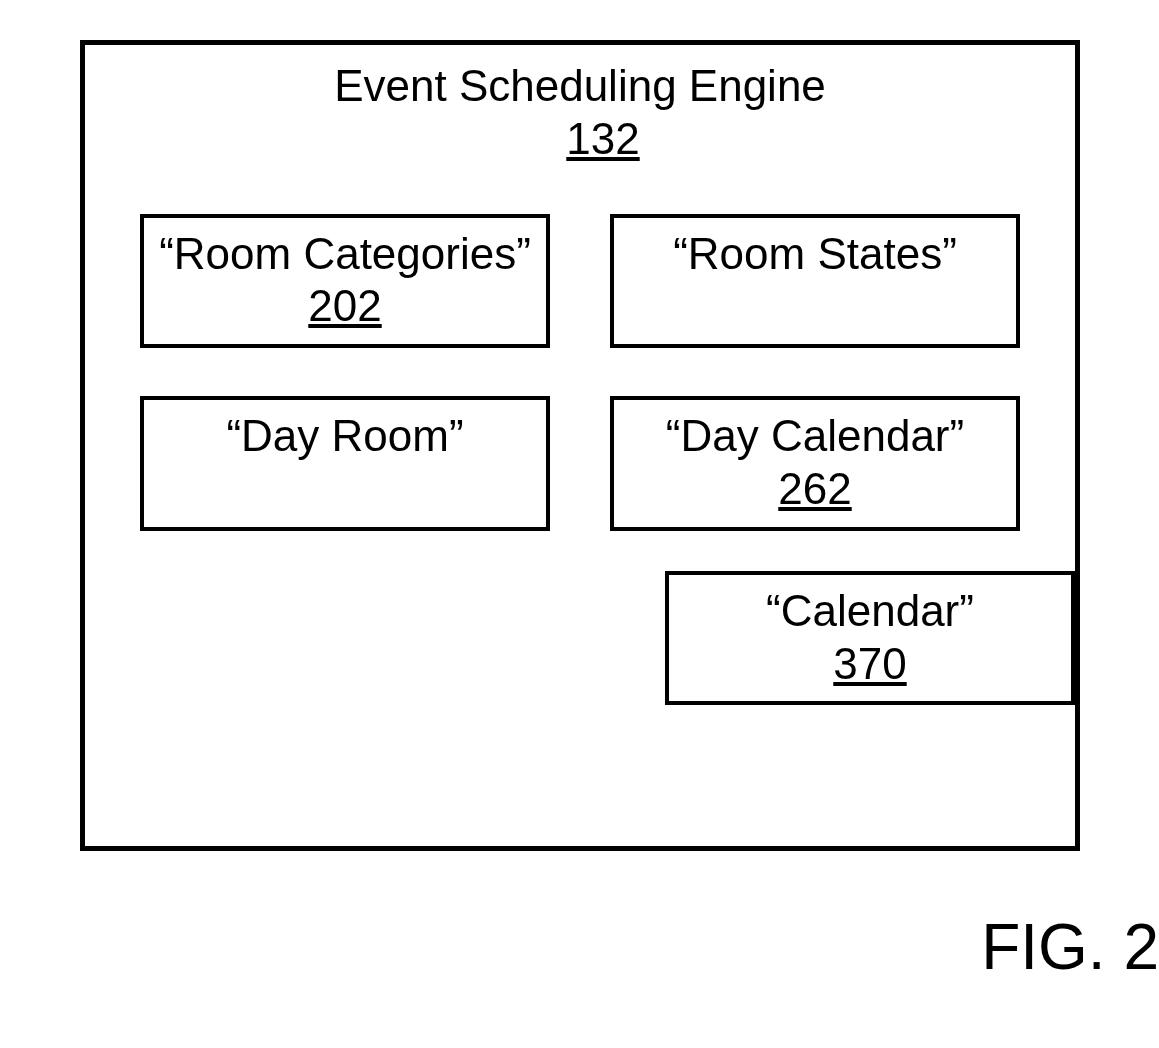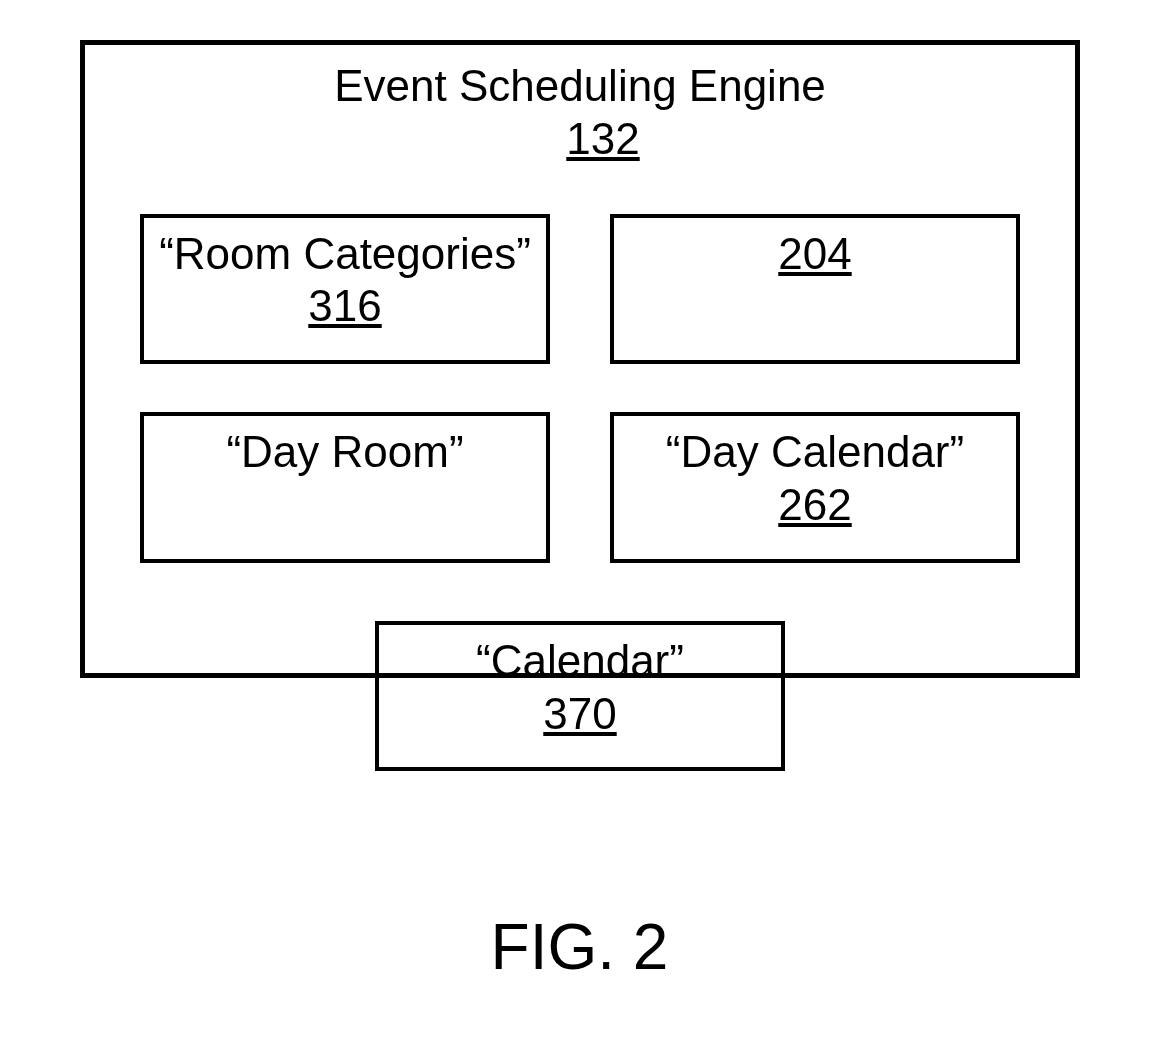--- a/index.html
+++ b/index.html
@@ -8,21 +8,21 @@
       background: #fff;
       width: 1159px;
       height: 1048px;
       position: relative;
     }
     .outer-box {
       position: absolute;
       left: 80px;
       top: 40px;
       width: 1000px;
-      height: 638px;
+      height: 811px;
       border: 5px solid #000;
       padding-top: 15px;
     }
     .title-block {
       text-align: center;
       font-size: 44px;
       line-height: 1.2;
     }
     .title-block .ref {
       text-decoration: underline;
@@ -31,57 +31,57 @@
     .grid-row {
       display: flex;
       justify-content: center;
       gap: 60px;
       margin-top: 48px;
     }
     .module-box {
       border: 4px solid #000;
       width: 410px;
       text-align: center;
-      padding: 10px 8px 27px 8px;
+      padding: 10px 8px 11px 8px;
       font-size: 44px;
       line-height: 1.2;
     }
     .module-box .ref {
       text-decoration: underline;
     }
     .center-row {
       display: flex;
-      justify-content: center;
-      margin-top: 58px;
+      justify-content: flex-end;
+      margin-top: 40px;
     }
     .figure-label {
       position: absolute;
       width: 100%;
-      text-align: center;
+      text-align: right;
       top: 910px;
       font-size: 64px;
       font-family: Arial, Helvetica, sans-serif;
     }
   </style>
 </head>
 <body>
 
 <div class="outer-box">
   <div class="title-block">
     <div>Event Scheduling Engine</div>
     <div class="ref">132</div>
   </div>
 
   <div class="grid-row">
     <div class="module-box">
       <div>“Room Categories”</div>
-      <div class="ref">316</div>
+      <div class="ref">202</div>
     </div>
     <div class="module-box">
-      <div class="ref">204</div>
+      <div>“Room States”</div>
     </div>
   </div>
 
   <div class="grid-row">
     <div class="module-box">
       <div>“Day Room”</div>
     </div>
     <div class="module-box">
       <div>“Day Calendar”</div>
       <div class="ref">262</div>

